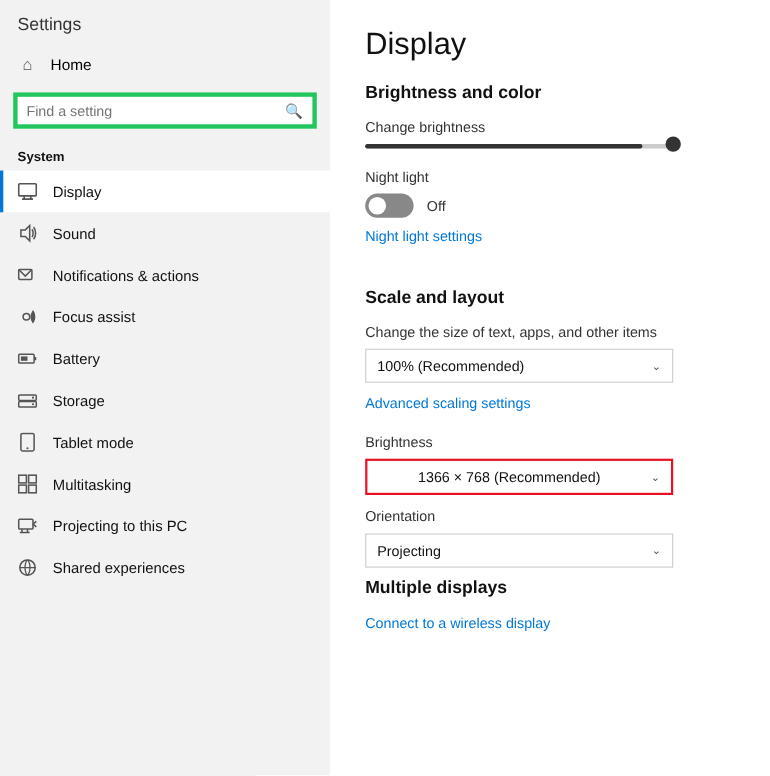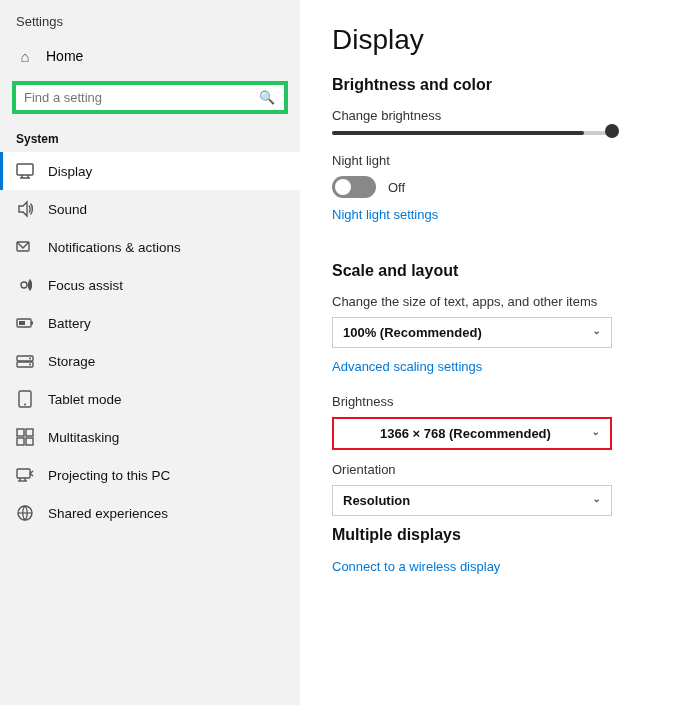--- a/index.html
+++ b/index.html
@@ -18,21 +18,21 @@
       width: 300px;
       min-width: 300px;
       background: #f2f2f2;
       display: flex;
       flex-direction: column;
       height: 100%;
       overflow-y: auto;
     }
 
     .sidebar-title {
-      font-size: 13px;
+      font-size: 16px;
       color: #333;
       padding: 14px 16px 8px 16px;
     }
 
     .sidebar-home {
       display: flex;
       align-items: center;
       padding: 10px 16px;
       cursor: pointer;
       gap: 12px;
@@ -190,28 +190,28 @@
     }
 
     
     .dropdown-container {
       margin-bottom: 10px;
       width: 280px;
     }
     .dropdown {
       width: 100%;
       display: flex;
+      align-items: center;
       justify-content: space-between;
       border: 1px solid #ccc;
       padding: 7px 10px;
       background: #fff;
       cursor: pointer;
       font-size: 13px;
       color: #111;
-      font-weight: bold;
     }
     .dropdown.highlighted {
       border: 2px solid #e81123;
       padding-left: 46px;
     }
     .chevron-icon {
       font-size: 10px;
       color: #555;
     }
 
@@ -398,21 +398,21 @@
       <div class="dropdown highlighted">
         <span>1366 × 768 (Recommended)</span>
         <span class="chevron-icon">⌄</span>
       </div>
     </div>
 
     <div class="setting-label" style="margin-top: 12px;">Orientation</div>
 
     <div class="dropdown-container">
       <div class="dropdown">
-        <span>Resolution</span>
+        <span>Projecting</span>
         <span class="chevron-icon">⌄</span>
       </div>
     </div>
   </div>
 
   <div style="margin-top: 4px;">
     <div class="section-heading">Multiple displays</div>
     <span class="link-text">Connect to a wireless display</span>
   </div>
 </div>

